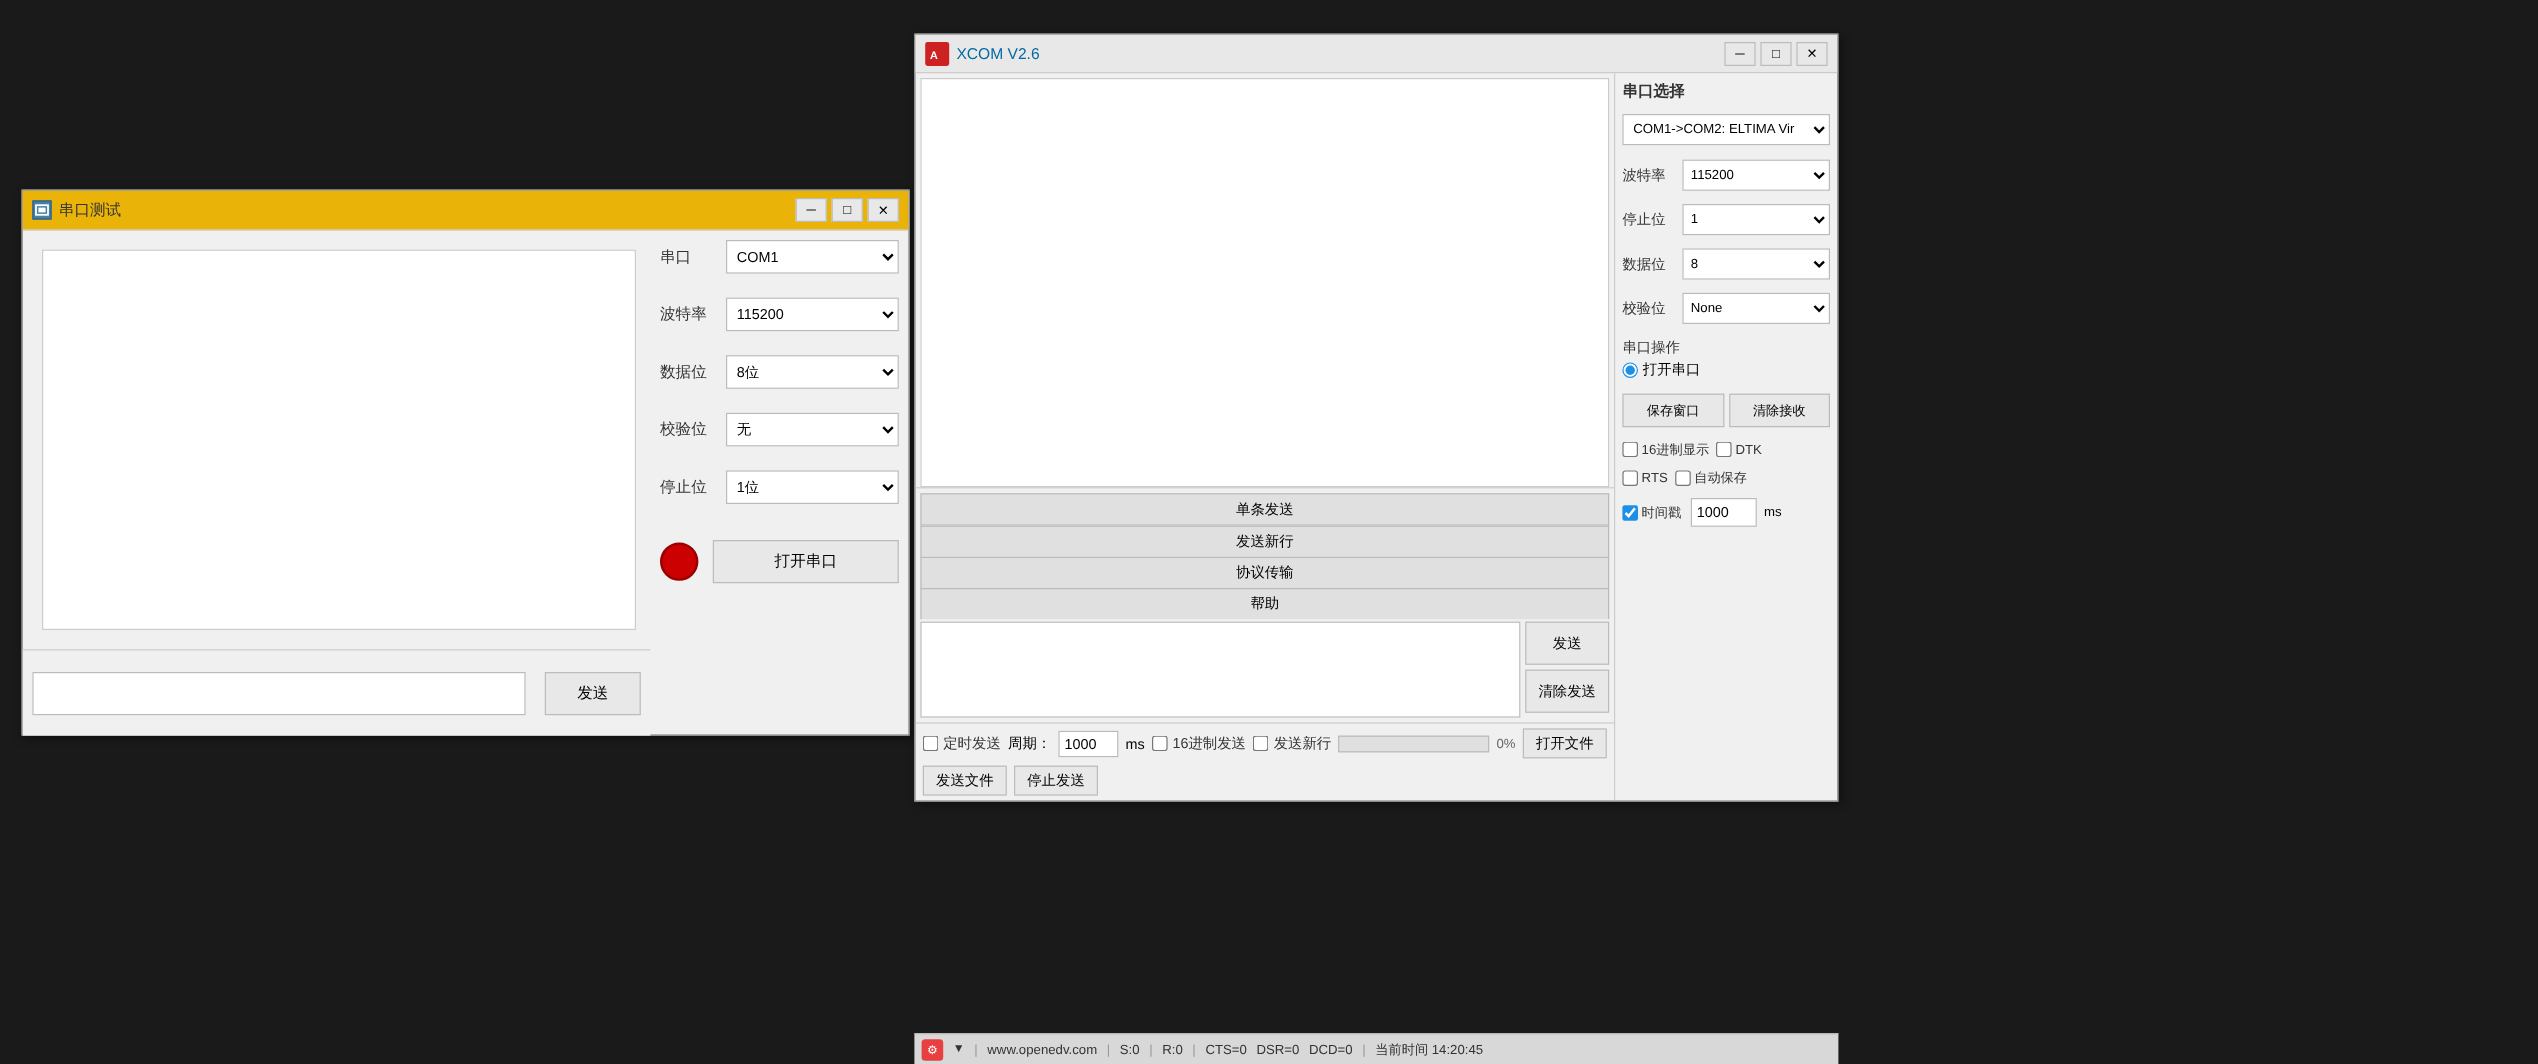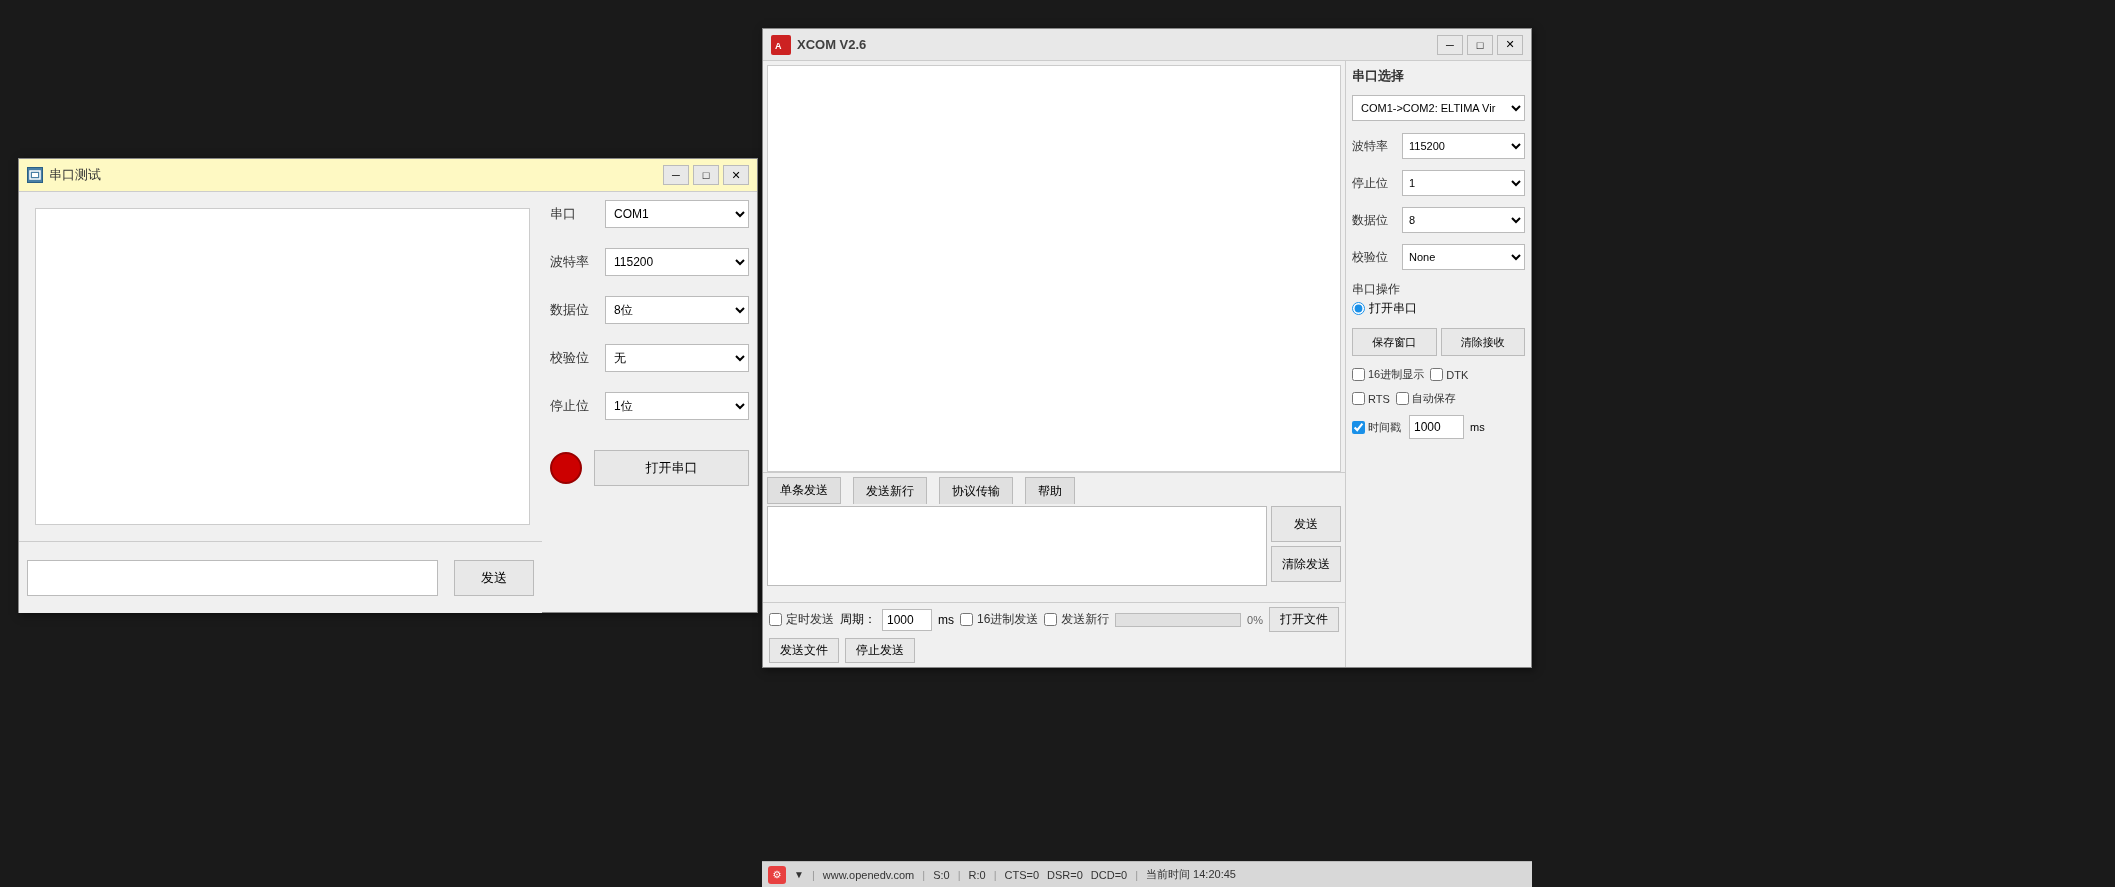--- a/index.html
+++ b/index.html
@@ -21,21 +21,21 @@
       width: 740px;
       height: 455px;
       background: #f0f0f0;
       border: 1px solid #888;
       box-shadow: 2px 2px 8px rgba(0,0,0,0.5);
     }
     .window-titlebar {
       display: flex;
       align-items: center;
       justify-content: space-between;
-      background: #fef9c3;
+      background: #eab308;
       border-bottom: 1px solid #ccc;
       padding: 16px 8px;
       height: 32px;
     }
     .window-titlebar-left {
       display: flex;
       align-items: center;
       gap: 6px;
     }
     .window-title-icon {
@@ -187,22 +187,23 @@
       flex: 1;
       background: white;
       border: 1px solid #ccc;
       margin: 4px;
       margin-bottom: 2px;
     }
 
     .xcom-tabs {
       display: flex;
       padding: 4px 4px 0 4px;
-      gap: 12px;
+      gap: 0;
       border-top: 1px solid #ccc;
+      flex-direction: column;
     }
     .xcom-tab {
       padding: 4px 12px;
       background: #e0e0e0;
       border: 1px solid #bbb;
       border-bottom: none;
       cursor: pointer;
       font-family: 'Microsoft YaHei', sans-serif;
       font-size: 12px;
     }
@@ -479,21 +480,21 @@
 </div>
 
 <div class="xcom-window">
   <div class="xcom-titlebar">
     <div style="display:flex;align-items:center;gap:6px;">
       <div style="width:20px;height:20px;background:#cc2222;border-radius:2px;display:flex;align-items:center;justify-content:center;">
         <svg width="14" height="14" viewBox="0 0 14 14" fill="white">
           <text x="1" y="11" font-size="9" font-weight="bold" fill="white">A</text>
         </svg>
       </div>
-      <span style="font-size:13px;color:#404040;font-weight:bold;">XCOM V2.6</span>
+      <span style="font-size:13px;color:#0369a1;font-weight:normal;">XCOM V2.6</span>
     </div>
     <div class="window-controls">
       <button class="win-btn">─</button>
       <button class="win-btn">□</button>
       <button class="win-btn close">✕</button>
     </div>
   </div>
 
   <div class="xcom-body">
 
@@ -509,21 +510,21 @@
       </div>
 
       <div class="xcom-send-area">
         <textarea class="xcom-send-input" style=""></textarea>
         <div class="xcom-send-btns">
           <button class="xcom-send-btn">发送</button>
           <button class="xcom-send-btn">清除发送</button>
         </div>
       </div>
 
-      <div style="padding:4px 6px;border-top:1px solid #ccc;display:flex;align-items:center;gap:6px;flex-wrap:wrap;font-size:12px;margin-top:12px;">
+      <div style="padding:4px 6px;border-top:1px solid #ccc;display:flex;align-items:center;gap:6px;flex-wrap:wrap;font-size:12px;">
         <label class="xcom-checkbox-label">
           <input type="checkbox" style="">
           <span>定时发送</span>
         </label>
         <span>周期：</span>
         <input class="xcom-period-input" type="text" value="1000" style="width: 50px; height: 22px; border: 1px solid rgb(187, 187, 187); padding: 0px 4px; font-size: 12px;">
         <span>ms</span>
         <label class="xcom-checkbox-label">
           <input type="checkbox" style="">
           <span>16进制发送</span>

